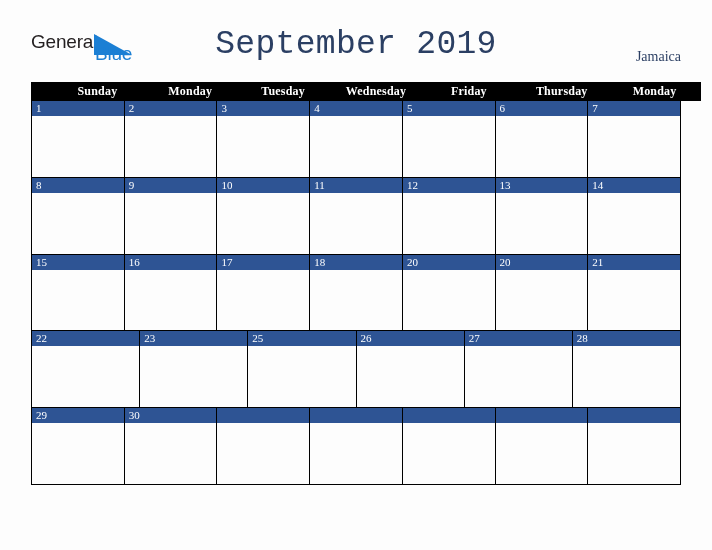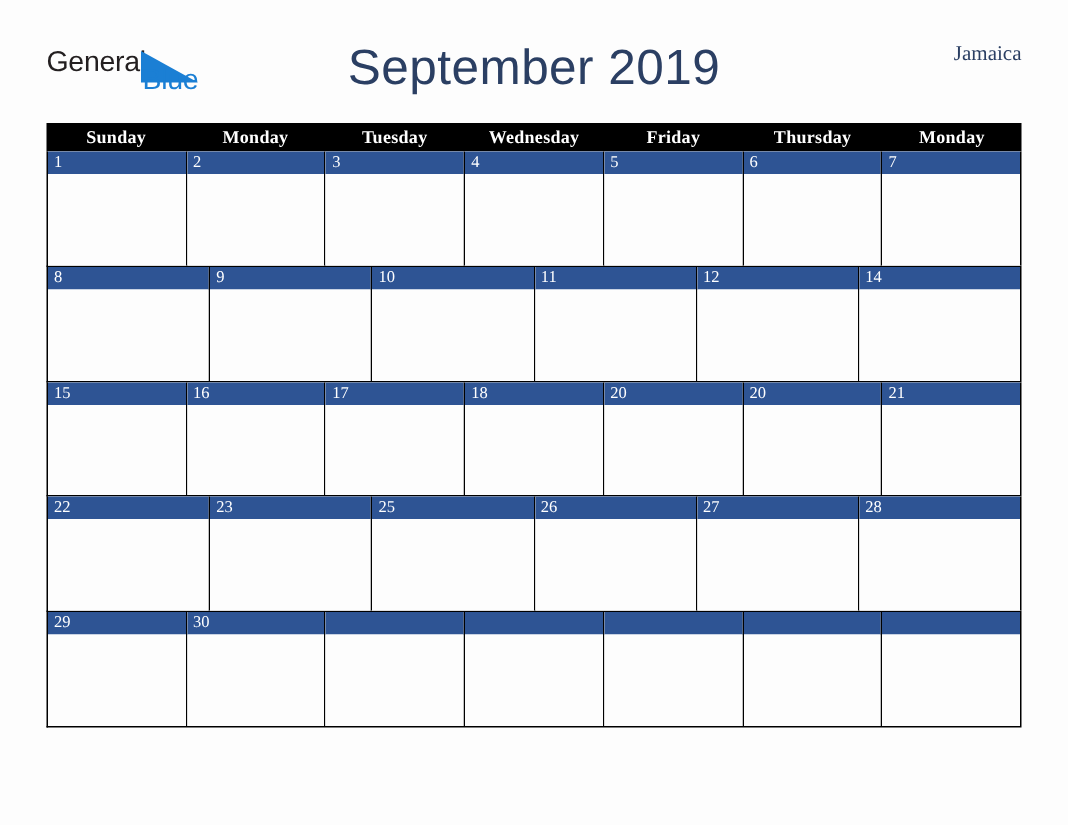--- a/index.html
+++ b/index.html
@@ -61,48 +61,49 @@
     letter-spacing: -0.2px;
     white-space: nowrap;
     margin-left: 26px;
   }
   #title {
     position: absolute;
     left: 0;
     top: 26px;
     width: 712px;
     text-align: center;
-    font-family: Liberation Sans, sans-serif;
+    font-family: Liberation Mono, monospace;
     font-size: 33px;
     color: #2b3f63;
     letter-spacing: 0.3px;
   }
   #locale {
     position: absolute;
     right: 31px;
-    top: 29px;
+    top: 49px;
     font-family: "Liberation Serif", serif;
     font-size: 14px;
     color: #2b3f63;
     text-align: center;
     white-space: nowrap;
   }
 
   
   #calendar {
     position: absolute;
     left: 31px;
     top: 82px;
     width: 650px;
   }
   #weekday-row {
     display: flex;
     width: 650px;
     height: 19px;
     background: #000000;
+    padding-left: 20px;
   }
   .weekday-cell {
     flex: 1 1 0;
     color: #ffffff;
     font-family: "Liberation Serif", serif;
     font-weight: bold;
     font-size: 12px;
     text-align: center;
     line-height: 19px;
     letter-spacing: 0.2px;
@@ -222,20 +223,24 @@
       </div>
       <div class="day-cell">
         <div class="day-number-bar">11</div>
         <div class="day-body"></div>
       </div>
       <div class="day-cell">
         <div class="day-number-bar">12</div>
         <div class="day-body"></div>
       </div>
       <div class="day-cell">
+        <div class="day-number-bar">13</div>
+        <div class="day-body"></div>
+      </div>
+      <div class="day-cell">
         <div class="day-number-bar">14</div>
         <div class="day-body"></div>
       </div>
     </div>
 
     <div class="week-row">
       <div class="day-cell">
         <div class="day-number-bar">15</div>
         <div class="day-body"></div>
       </div>

